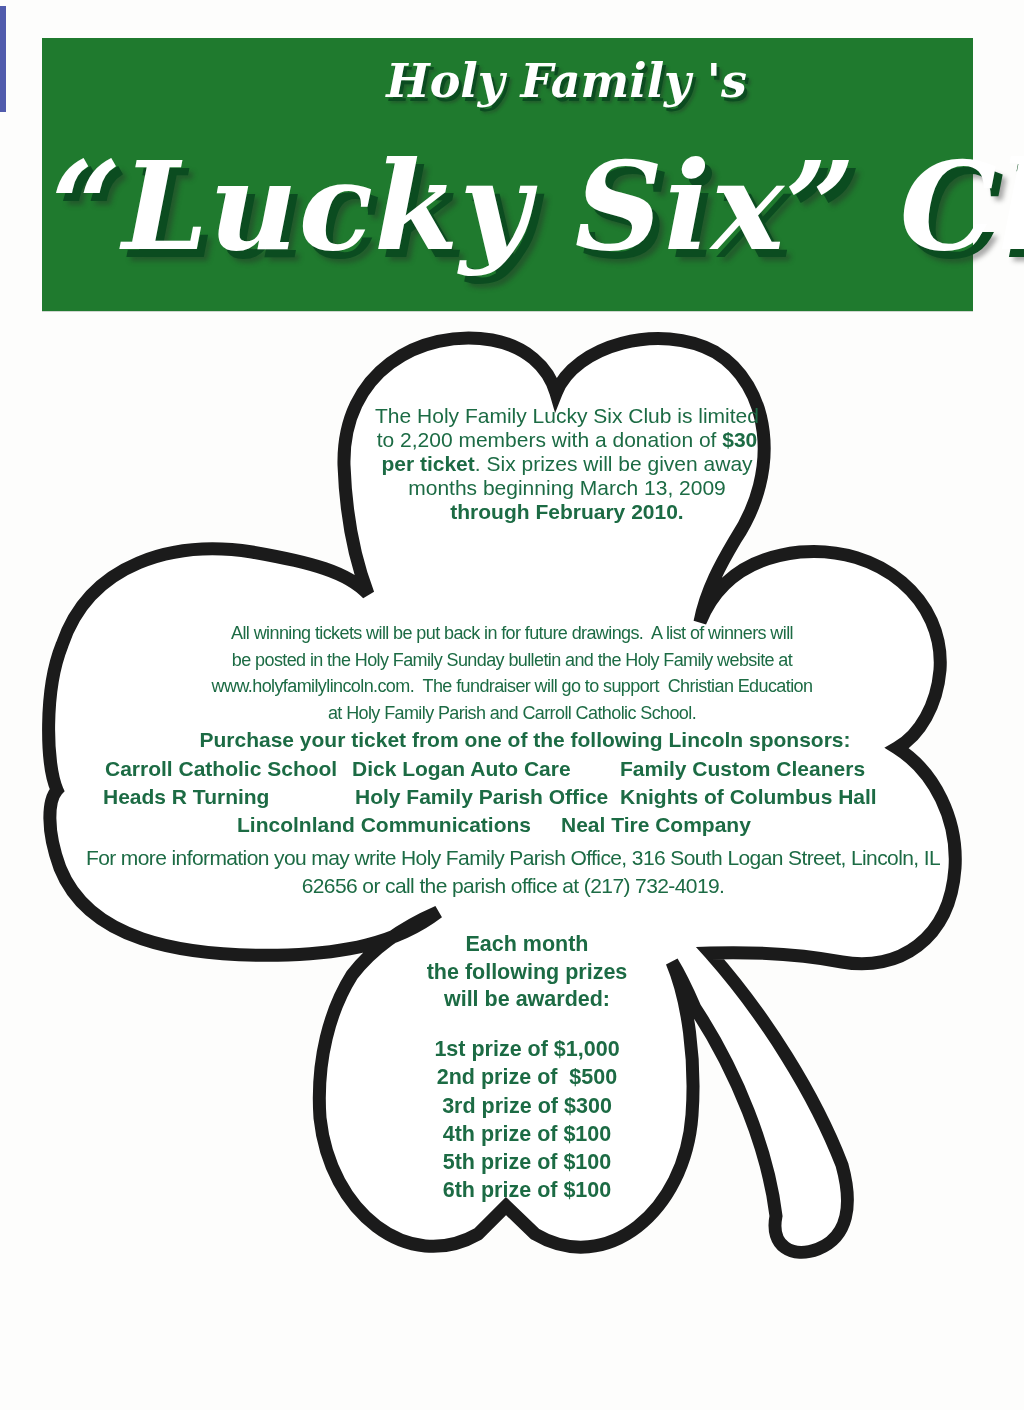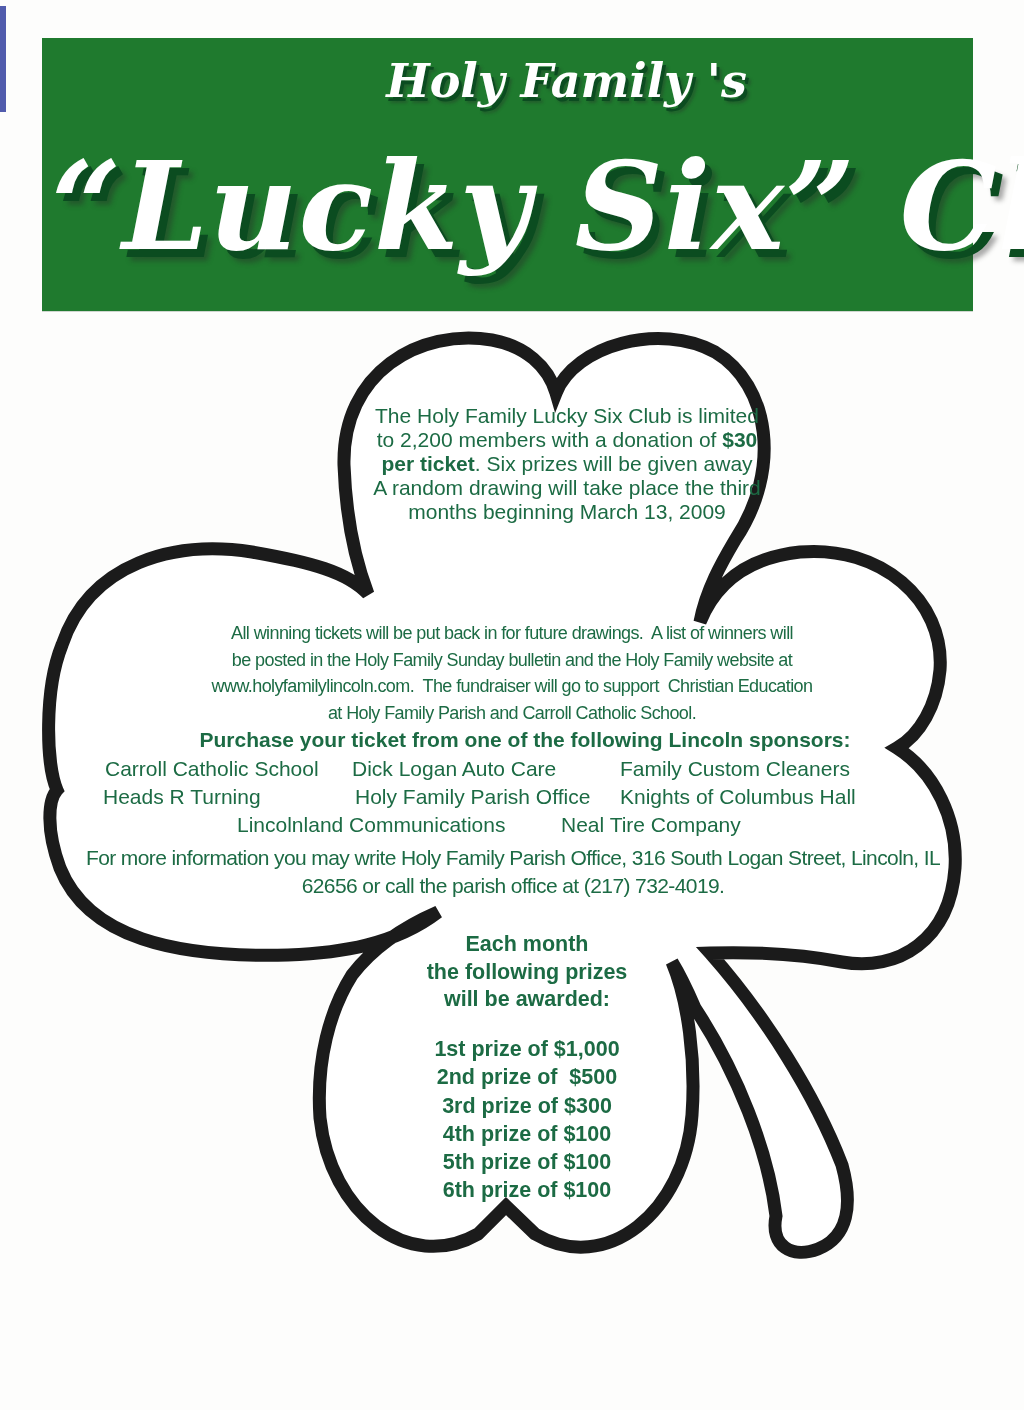--- a/index.html
+++ b/index.html
@@ -33,21 +33,21 @@
   .cond{letter-spacing:-0.6px;}
   .txt{z-index:3;}
 
   #intro{left:352px;top:404px;width:430px;font-size:21px;line-height:24px;}
   #intro .b{font-weight:bold;}
 
   #details{left:37px;top:620px;width:950px;font-size:18px;line-height:26.5px;}
 
   #sponsors-heading{left:40px;top:728px;width:970px;font-size:21px;}
 
-  .sp{position:absolute;z-index:3;font-weight:normal;font-size:21px;white-space:nowrap;}
+  .sp{position:absolute;z-index:3;font-weight:bold;font-size:21px;white-space:nowrap;}
 
   #contact{left:30px;top:844px;width:966px;font-size:21px;line-height:28px;}
 
   #prizes-heading{left:327px;top:931px;width:400px;font-size:21.5px;line-height:27.5px;}
   #prizes-list{left:327px;top:1035px;width:400px;font-size:21.5px;line-height:28.3px;}
 </style>
 </head>
 <body>
 
 <div class="abs" id="edge-mark"></div>
@@ -87,22 +87,22 @@
        C 310 562 348 572 368 594
        C 355 560 346 520 344 465
        C 342 372 420 328 492 340
        C 525 346 548 366 556 393 Z" fill="#ffffff" stroke="#1b1b1b" stroke-width="13" stroke-linejoin="miter"></path>
 </svg>
 
 <div class="abs txt green center" id="intro">
     <div><span>The Holy Family Lucky Six Club is limited</span></div>
     <div><span>to 2,200 members with a donation of </span><span class="b">$30</span></div>
     <div><span class="b">per ticket</span><span>.  Six prizes will be given away</span></div>
-    <div><span>A random drawing will take place the third</span></div>
     <div><span>months beginning March 13, 2009</span></div>
+    <div><span class="b">through February 2010.</span></div>
   </div>
 
 <div class="abs txt green center pre cond" id="details">All winning tickets will be put back in for future drawings.  A list of winners will
 be posted in the Holy Family Sunday bulletin and the Holy Family website at
 www.holyfamilylincoln.com.  The fundraiser will go to support  Christian Education
 at Holy Family Parish and Carroll Catholic School.</div>
 
 <div class="abs txt green center bold" id="sponsors-heading">Purchase your ticket from one of the following Lincoln sponsors:</div>
 
 <span class="sp green" style="left:105px;top:757px;">Carroll Catholic School</span>

